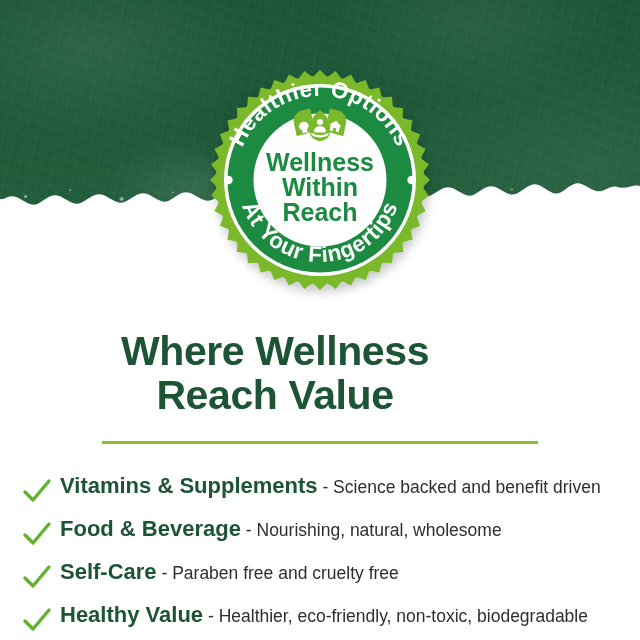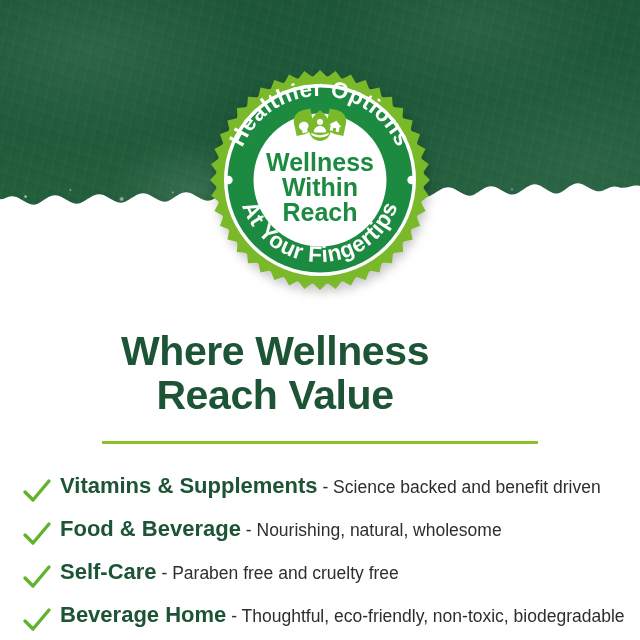--- a/index.html
+++ b/index.html
@@ -325,18 +325,18 @@
       </span>
     </div>
 
     <div class="row">
       <span class="check">
         <svg width="30" height="28" viewBox="0 0 30 28">
             <path d="M3 14 L11 22 L27 3" stroke="#62b22e" stroke-width="3.4" fill="none" stroke-linecap="round" stroke-linejoin="round"></path>
           </svg>
       </span>
       <span class="rowtext">
-        <span class="cat">Beverage Home</span><span class="desc"> - </span><span class="desc">Thoughtful, eco-friendly, non-toxic, biodegradable</span>
+        <span class="cat">Healthy Value</span><span class="desc"> - </span><span class="desc">Healthier, eco-friendly, non-toxic, biodegradable</span>
       </span>
     </div>
 
   </div>
 </div>
 
 </body></html>

